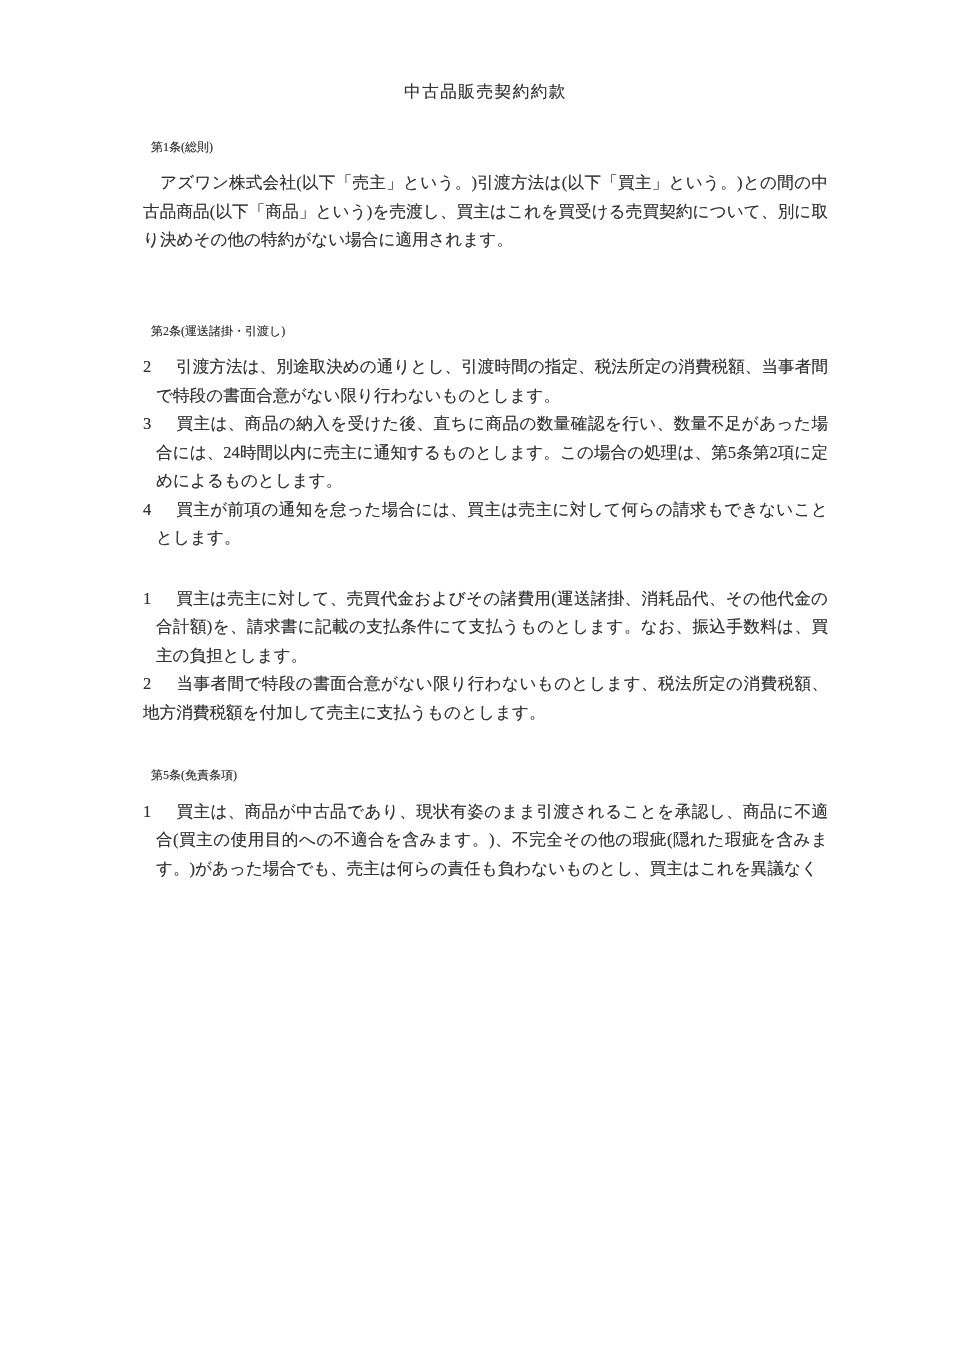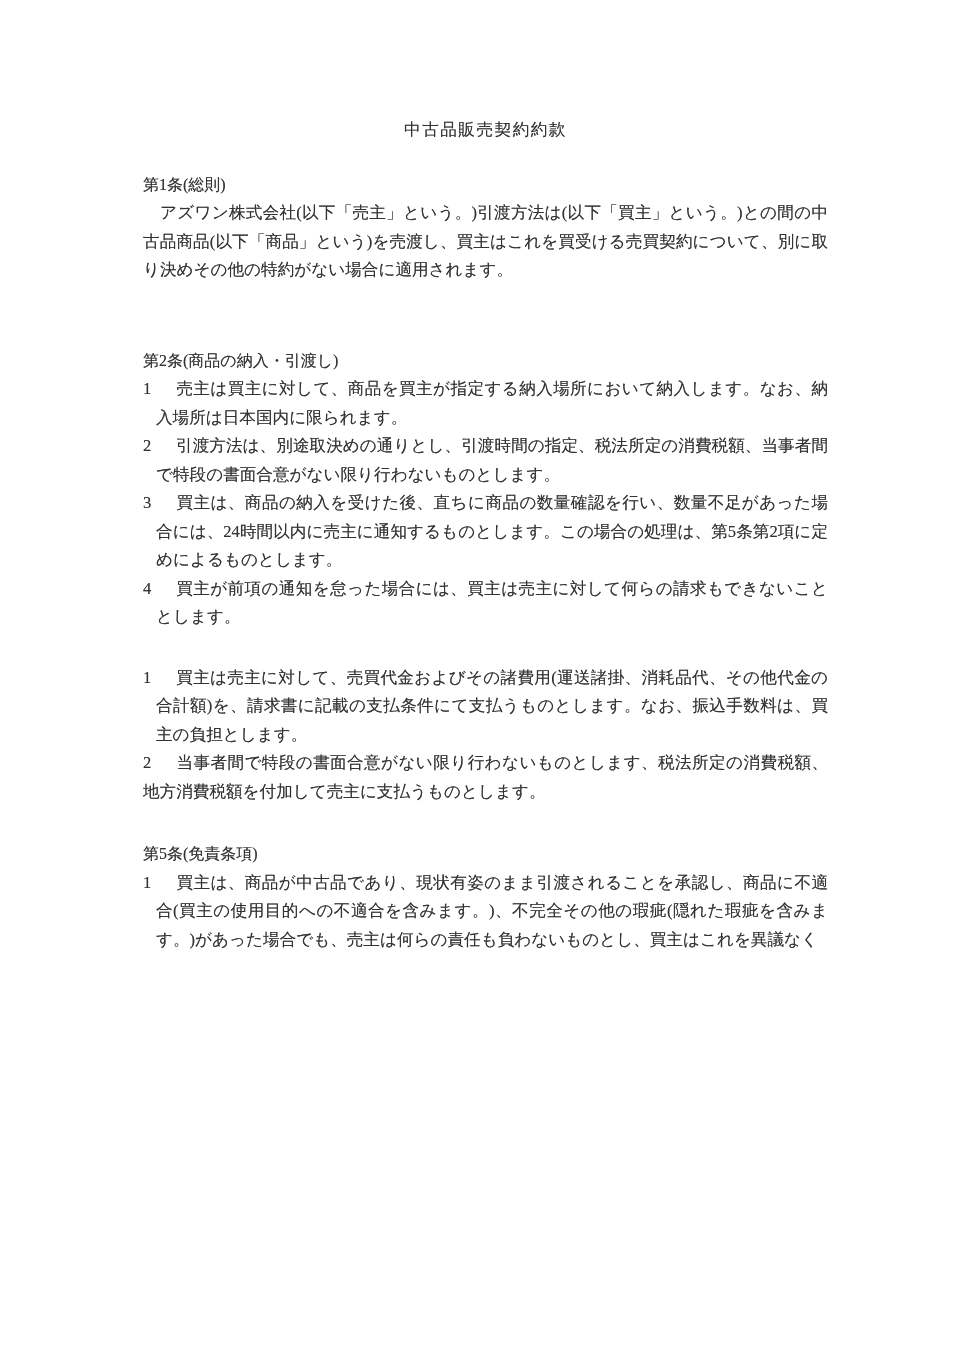--- a/index.html
+++ b/index.html
@@ -5,43 +5,43 @@
   html, body { margin: 0; padding: 0; }
   body {
     width: 960px; height: 1357px;
     background: #ffffff;
     font-family: "Liberation Serif", "DejaVu Serif", serif;
   }
   .page {
     position: relative;
     width: 960px; height: 1357px;
     box-sizing: border-box;
-    padding: 116px 132px 0 143px;
+    padding: 78px 132px 0 143px;
     background: #ffffff;
     color: #333333;
     font-size: 16.6px;
     line-height: 28.5px;
     text-shadow: 0 0 0.6px rgba(50,50,50,0.55);
     line-break: normal;
     overflow: hidden;
   }
   .doc-title {
     margin: 0;
     font-size: 16.6px;
     font-weight: normal;
     text-align: center;
     letter-spacing: 1.5px;
   }
   .sec { margin-top: 26px; }
   .sec-gap-xl { margin-top: 62px; }
   .sec-gap-l  { margin-top: 32px; }
   .sec-gap-m  { margin-top: 34px; }
   .sec-head {
-    margin: 0;
-    font-size: 16px;
+    margin: 8px;
+    font-size: 12px;
     font-weight: normal;
   }
   .para {
     margin: 0;
     text-indent: 17px;
     text-align: justify;
   }
   .item {
     margin: 0;
     padding-left: 13px;
@@ -64,22 +64,21 @@
 <div class="page">
 
   <h1 class="doc-title">中古品販売契約約款</h1>
 
   <section class="sec">
     <h2 class="sec-head">第1条(総則)</h2>
     <p class="para">アズワン株式会社(以下「売主」という。)引渡方法は(以下「買主」という。)との間の中古品商品(以下「商品」という)を売渡し、買主はこれを買受ける売買契約について、別に取り決めその他の特約がない場合に適用されます。</p>
   </section>
 
   <section class="sec sec-gap-xl">
-    <h2 class="sec-head">第2条(商品の納入・引渡し)</h2>
-    <p class="item"><span class="num">1</span><span>売主は買主に対して、商品を買主が指定する納入場所において納入します。なお、納入場所は日本国内に限られます。</span></p>
+    <h2 class="sec-head">第2条(運送諸掛・引渡し)</h2>
     <p class="item"><span class="num">2</span><span>引渡方法は、別途取決めの通りとし、引渡時間の指定、税法所定の消費税額、当事者間で特段の書面合意がない限り行わないものとします。</span></p>
     <p class="item"><span class="num">3</span><span>買主は、商品の納入を受けた後、直ちに商品の数量確認を行い、数量不足があった場合には、24時間以内に売主に通知するものとします。この場合の処理は、第5条第2項に定めによるものとします。</span></p>
     <p class="item"><span class="num">4</span><span>買主が前項の通知を怠った場合には、買主は売主に対して何らの請求もできないこととします。</span></p>
   </section>
 
   <section class="sec sec-gap-l">
     <p class="item"><span class="num">1</span><span>買主は売主に対して、売買代金およびその諸費用(運送諸掛、消耗品代、その他代金の合計額)を、請求書に記載の支払条件にて支払うものとします。なお、振込手数料は、買主の負担とします。</span></p>
     <p class="item no-hang"><span class="num">2</span><span>当事者間で特段の書面合意がない限り行わないものとします、税法所定の消費税額、地方消費税額を付加して売主に支払うものとします。</span></p>
   </section>
 

